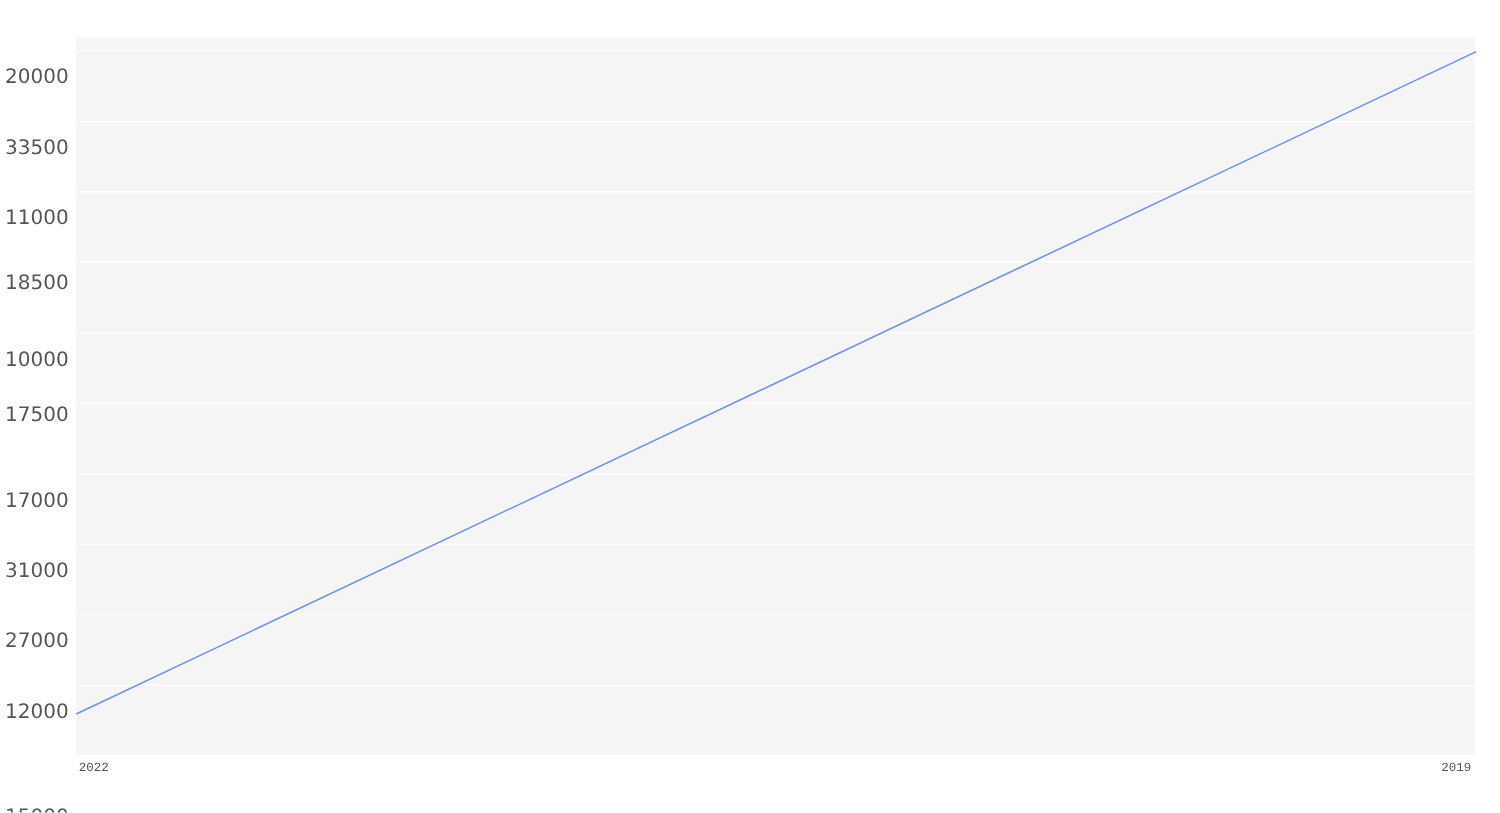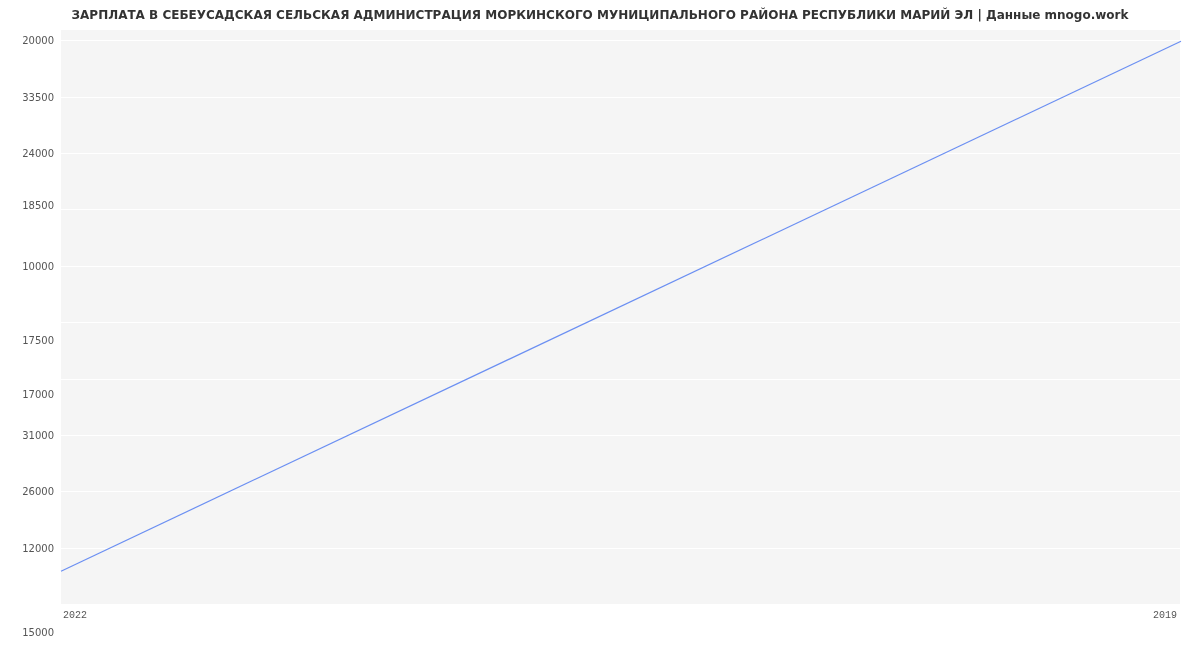--- a/index.html
+++ b/index.html
@@ -43,24 +43,25 @@
     position: absolute;
     left: 0;
     width: 100%;
     height: 0;
     border-top: 1px solid #ffffff;
   }
   .ytick {
     position: absolute;
     right: 1146px; 
     width: 50px;
-    text-align: right;
-    font-size: 10px;
+    text-align: left;
+    font-size: 16px;
     color: #555555;
     transform: translateY(-50%);
+    margin-top: 21px;
   }
   .xtick {
     position: absolute;
     top: 610px;
     font-size: 10px;
     color: #555555;
     transform: translateX(-50%);
     font-family: Liberation Mono, monospace;
   }
   svg.line-layer {
@@ -75,31 +76,30 @@
     fill: none;
     stroke: #6b8ff2;
     stroke-width: 1.2;
   }
 </style>
 </head>
 <body>
 
 <div class="chart-wrap">
 
-  <div class="title">ЗАРПЛАТА В СЕБЕУСАДСКАЯ СЕЛЬСКАЯ АДМИНИСТРАЦИЯ МОРКИНСКОГО МУНИЦИПАЛЬНОГО РАЙОНА РЕСПУБЛИКИ МАРИЙ ЭЛ | Данные mnogo.work</div>
 
   <div class="ytick" style="top:632px">15000</div>
   <div class="ytick" style="top:548px">12000</div>
-  <div class="ytick" style="top:491px">26000</div>
+  <div class="ytick" style="top:491px">27000</div>
   <div class="ytick" style="top:435px">31000</div>
-  <div class="ytick" style="top:394px">17000</div>
-  <div class="ytick" style="top:340px">17500</div>
+  <div class="ytick" style="top:379px">17000</div>
+  <div class="ytick" style="top:310px">17500</div>
   <div class="ytick" style="top:266px">10000</div>
   <div class="ytick" style="top:205px">18500</div>
-  <div class="ytick" style="top:153px">24000</div>
+  <div class="ytick" style="top:153px">11000</div>
   <div class="ytick" style="top:97px">33500</div>
   <div class="ytick" style="top:40px">20000</div>
 
   <div class="xtick" style="left:75px">2022</div>
   <div class="xtick" style="left:1165px">2019</div>
 
   <div class="plot">
 
     <div class="grid-h" style="top:574px"></div>
     <div class="grid-h" style="top:518px"></div>

